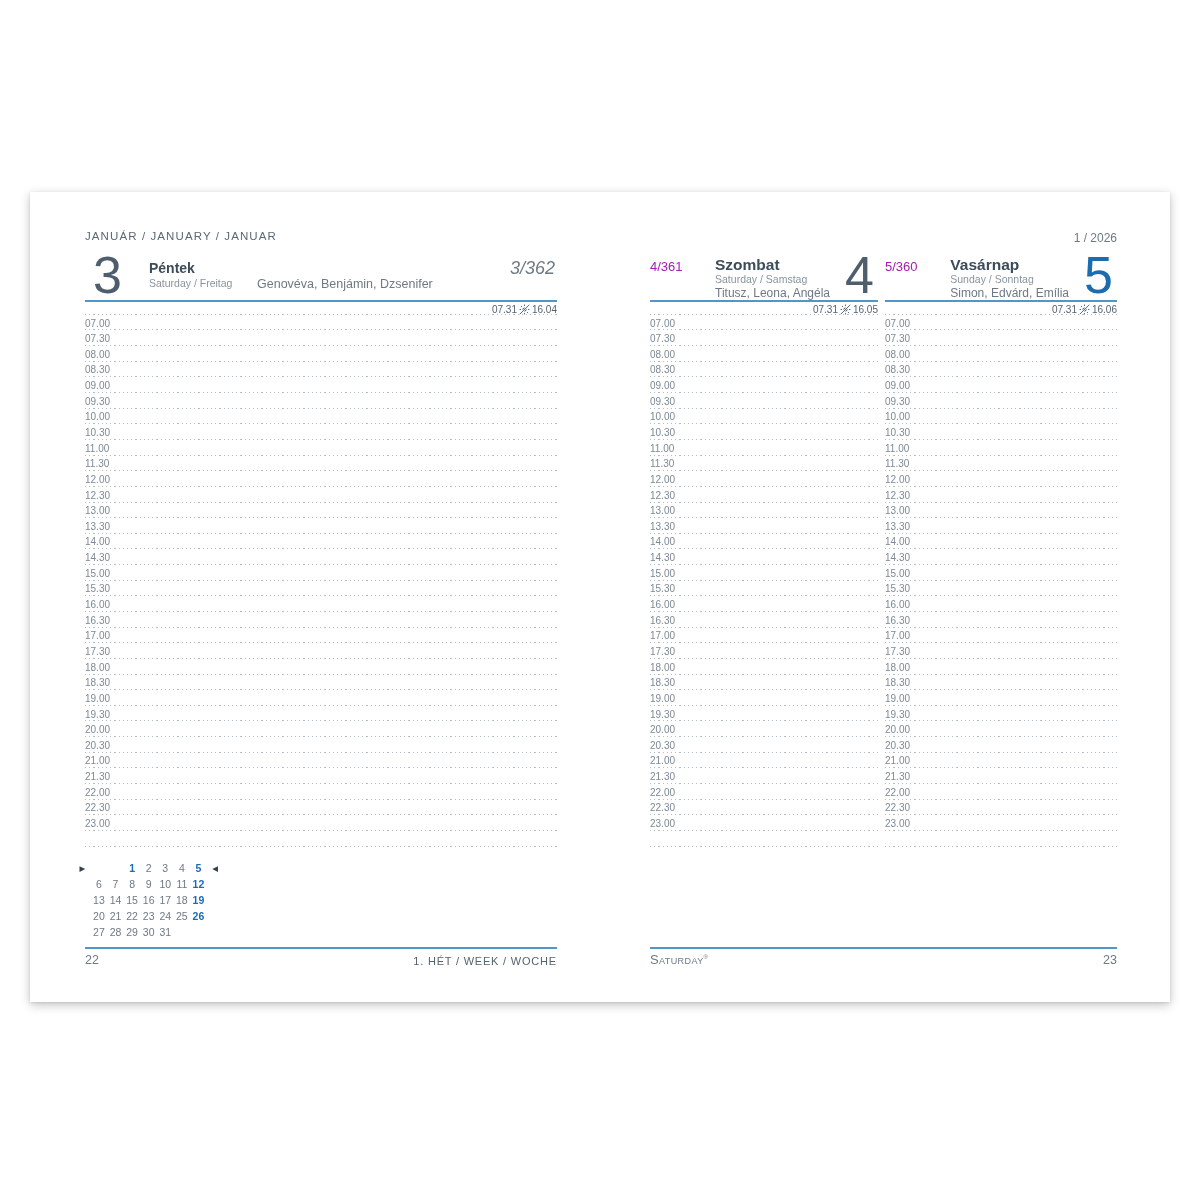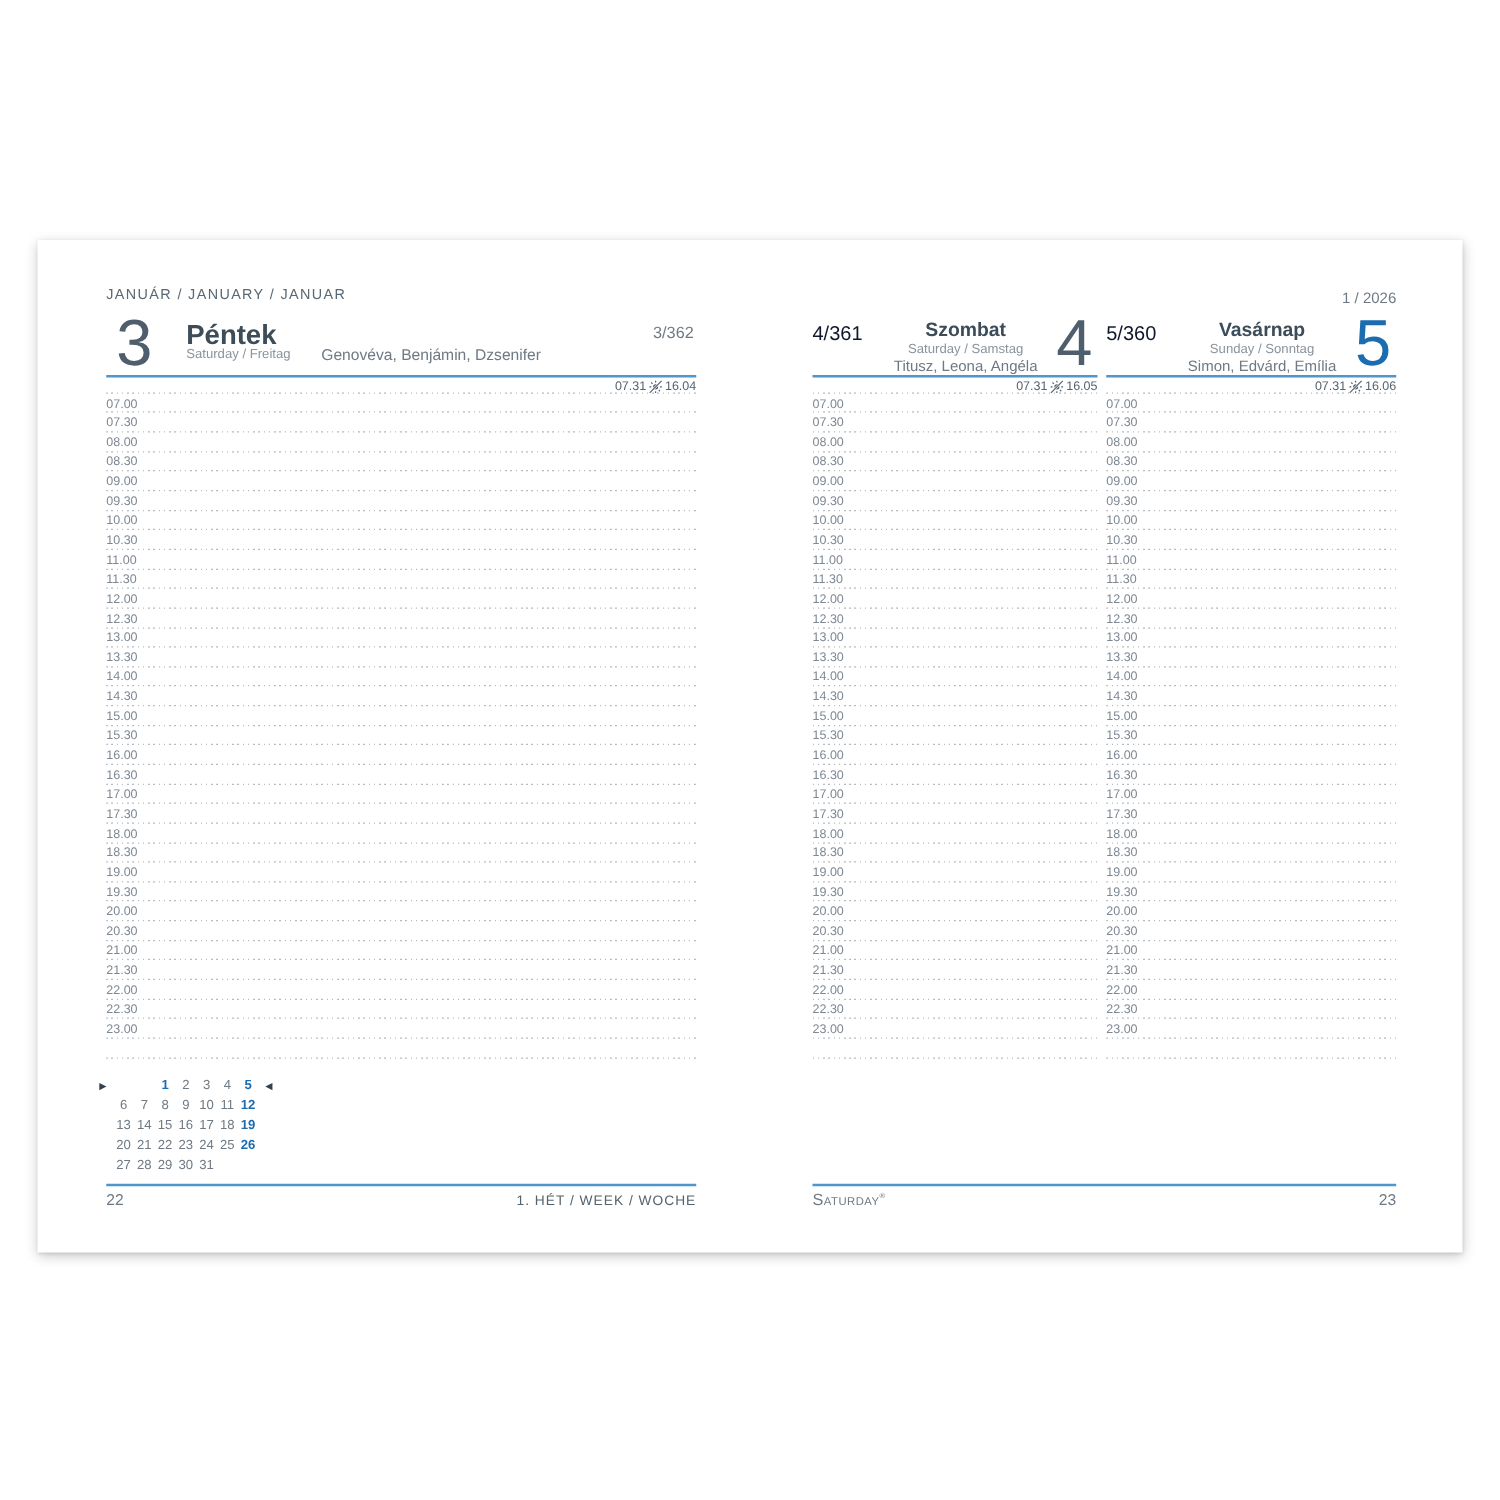--- a/index.html
+++ b/index.html
@@ -13,27 +13,27 @@
   .day-col{position:absolute;top:58px;}
   .col-left{left:55px;width:472px;}
   .col-a{left:620px;width:228px;}
   .col-b{left:855px;width:232px;}
 
   .dh{position:relative;height:50px;}
   .big-num{font-size:52px;line-height:50px;color:#4e5e6c;}
   .big-num.accent{color:#1c6cb0;}
   .dh-left .big-num{position:absolute;left:8px;top:0;}
   .dh-stack-left{position:absolute;left:64px;top:9px;}
-  .dh-hu{font-size:22px;font-weight:bold;color:#3c4c59;line-height:18px;}
+  .dh-hu{font-size:14px;font-weight:bold;color:#3c4c59;line-height:18px;}
   .dh-intl{font-size:10.5px;color:#8a949d;line-height:13px;}
   .dh-left .dh-namedays{position:absolute;left:172px;top:27px;font-size:12.5px;color:#6e7983;}
-  .dh-left .dh-doy{position:absolute;right:2px;top:8px;font-size:13px;color:#6e7983;}
-
-  .dh-right .dh-doy{position:absolute;left:0;top:9px;font-size:16px;color:#0f172a;}
-  .dh-right .dh-stack{position:absolute;right:48px;top:7px;text-align:center;}
+  .dh-left .dh-doy{position:absolute;right:2px;top:8px;font-size:18px;color:#6e7983;font-style:italic;}
+
+  .dh-right .dh-doy{position:absolute;left:0;top:9px;font-size:13px;color:#a21caf;}
+  .dh-right .dh-stack{position:absolute;right:48px;top:7px;text-align:left;}
   .dh-right .dh-hu{font-size:15.5px;line-height:16px;}
   .dh-right .dh-intl{line-height:13px;}
   .dh-right .dh-namedays{font-size:12px;color:#6e7983;line-height:14px;}
   .dh-right .big-num{position:absolute;right:4px;top:0;}
 
   .rule{height:2px;background:#4f96cb;}
   .dotline{background-image:repeating-linear-gradient(to right,#b4bbc1 0,#b4bbc1 1.2px,transparent 1.2px,transparent 4.2px);
     background-repeat:no-repeat;background-position:left bottom;background-size:100% 1.2px;}
   .sun-row{height:12px;display:flex;justify-content:flex-end;align-items:center;gap:1px;
     font-size:10px;color:#55636e;padding-top:1px;}

